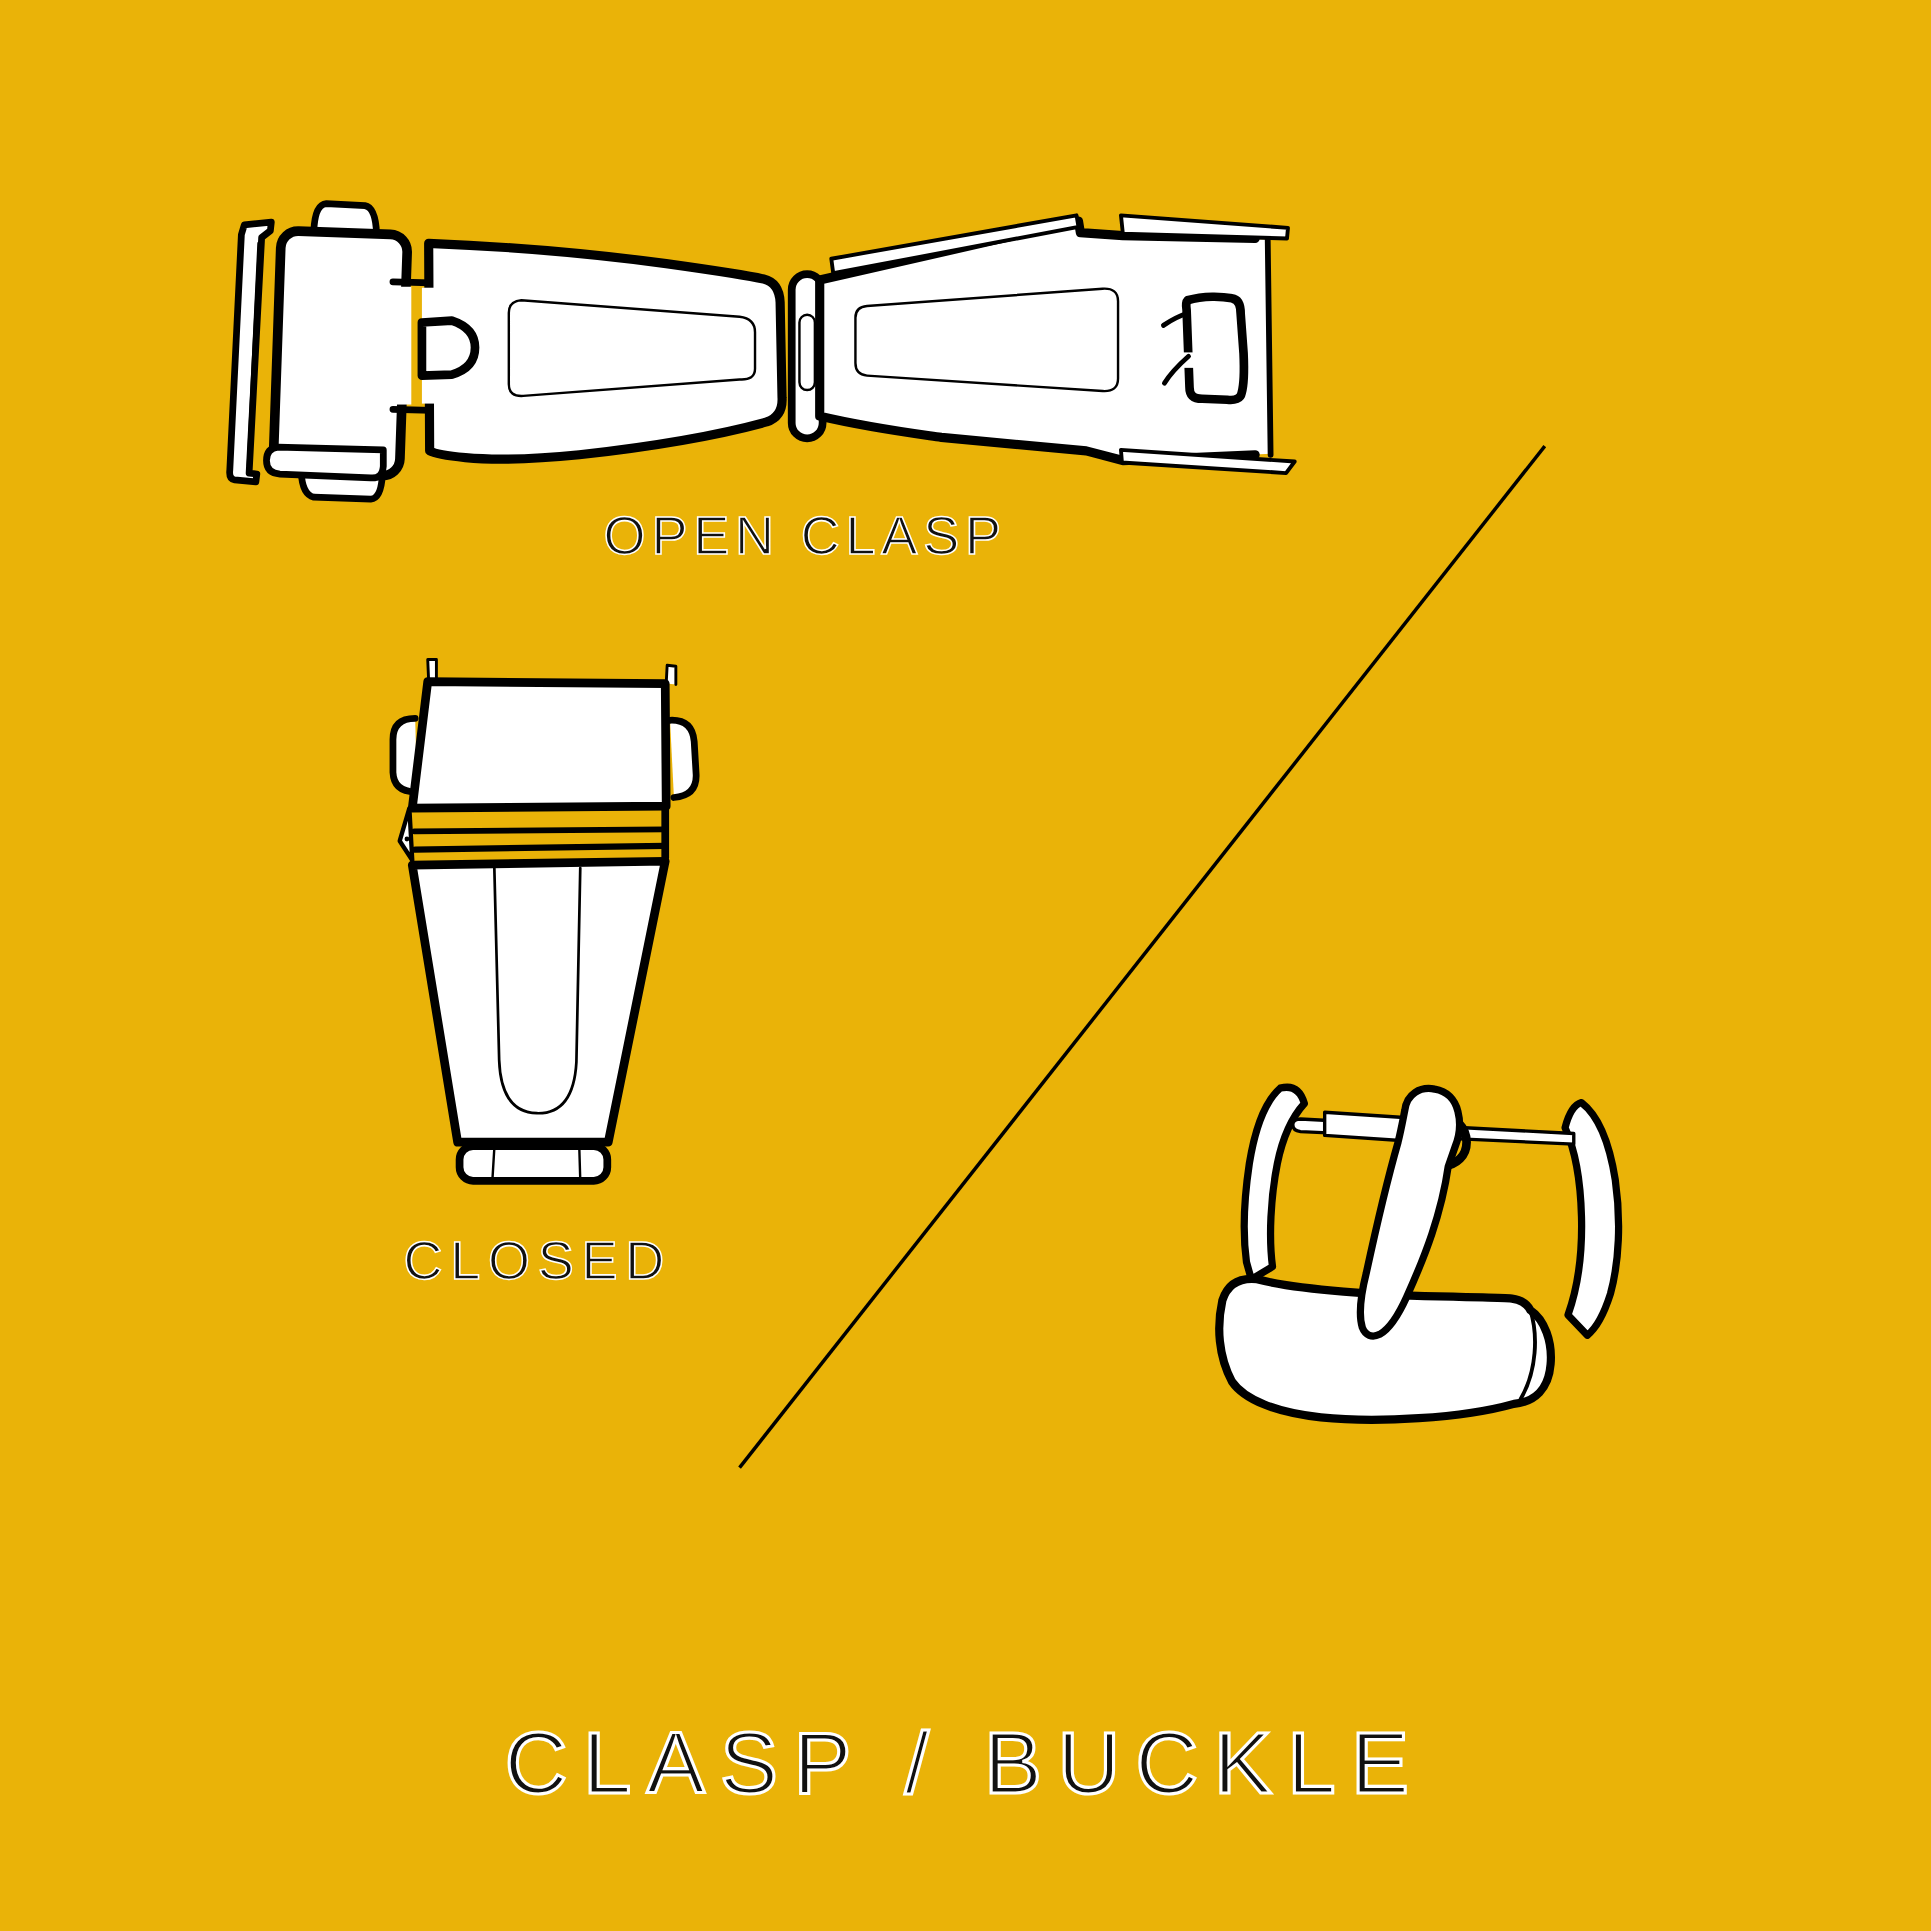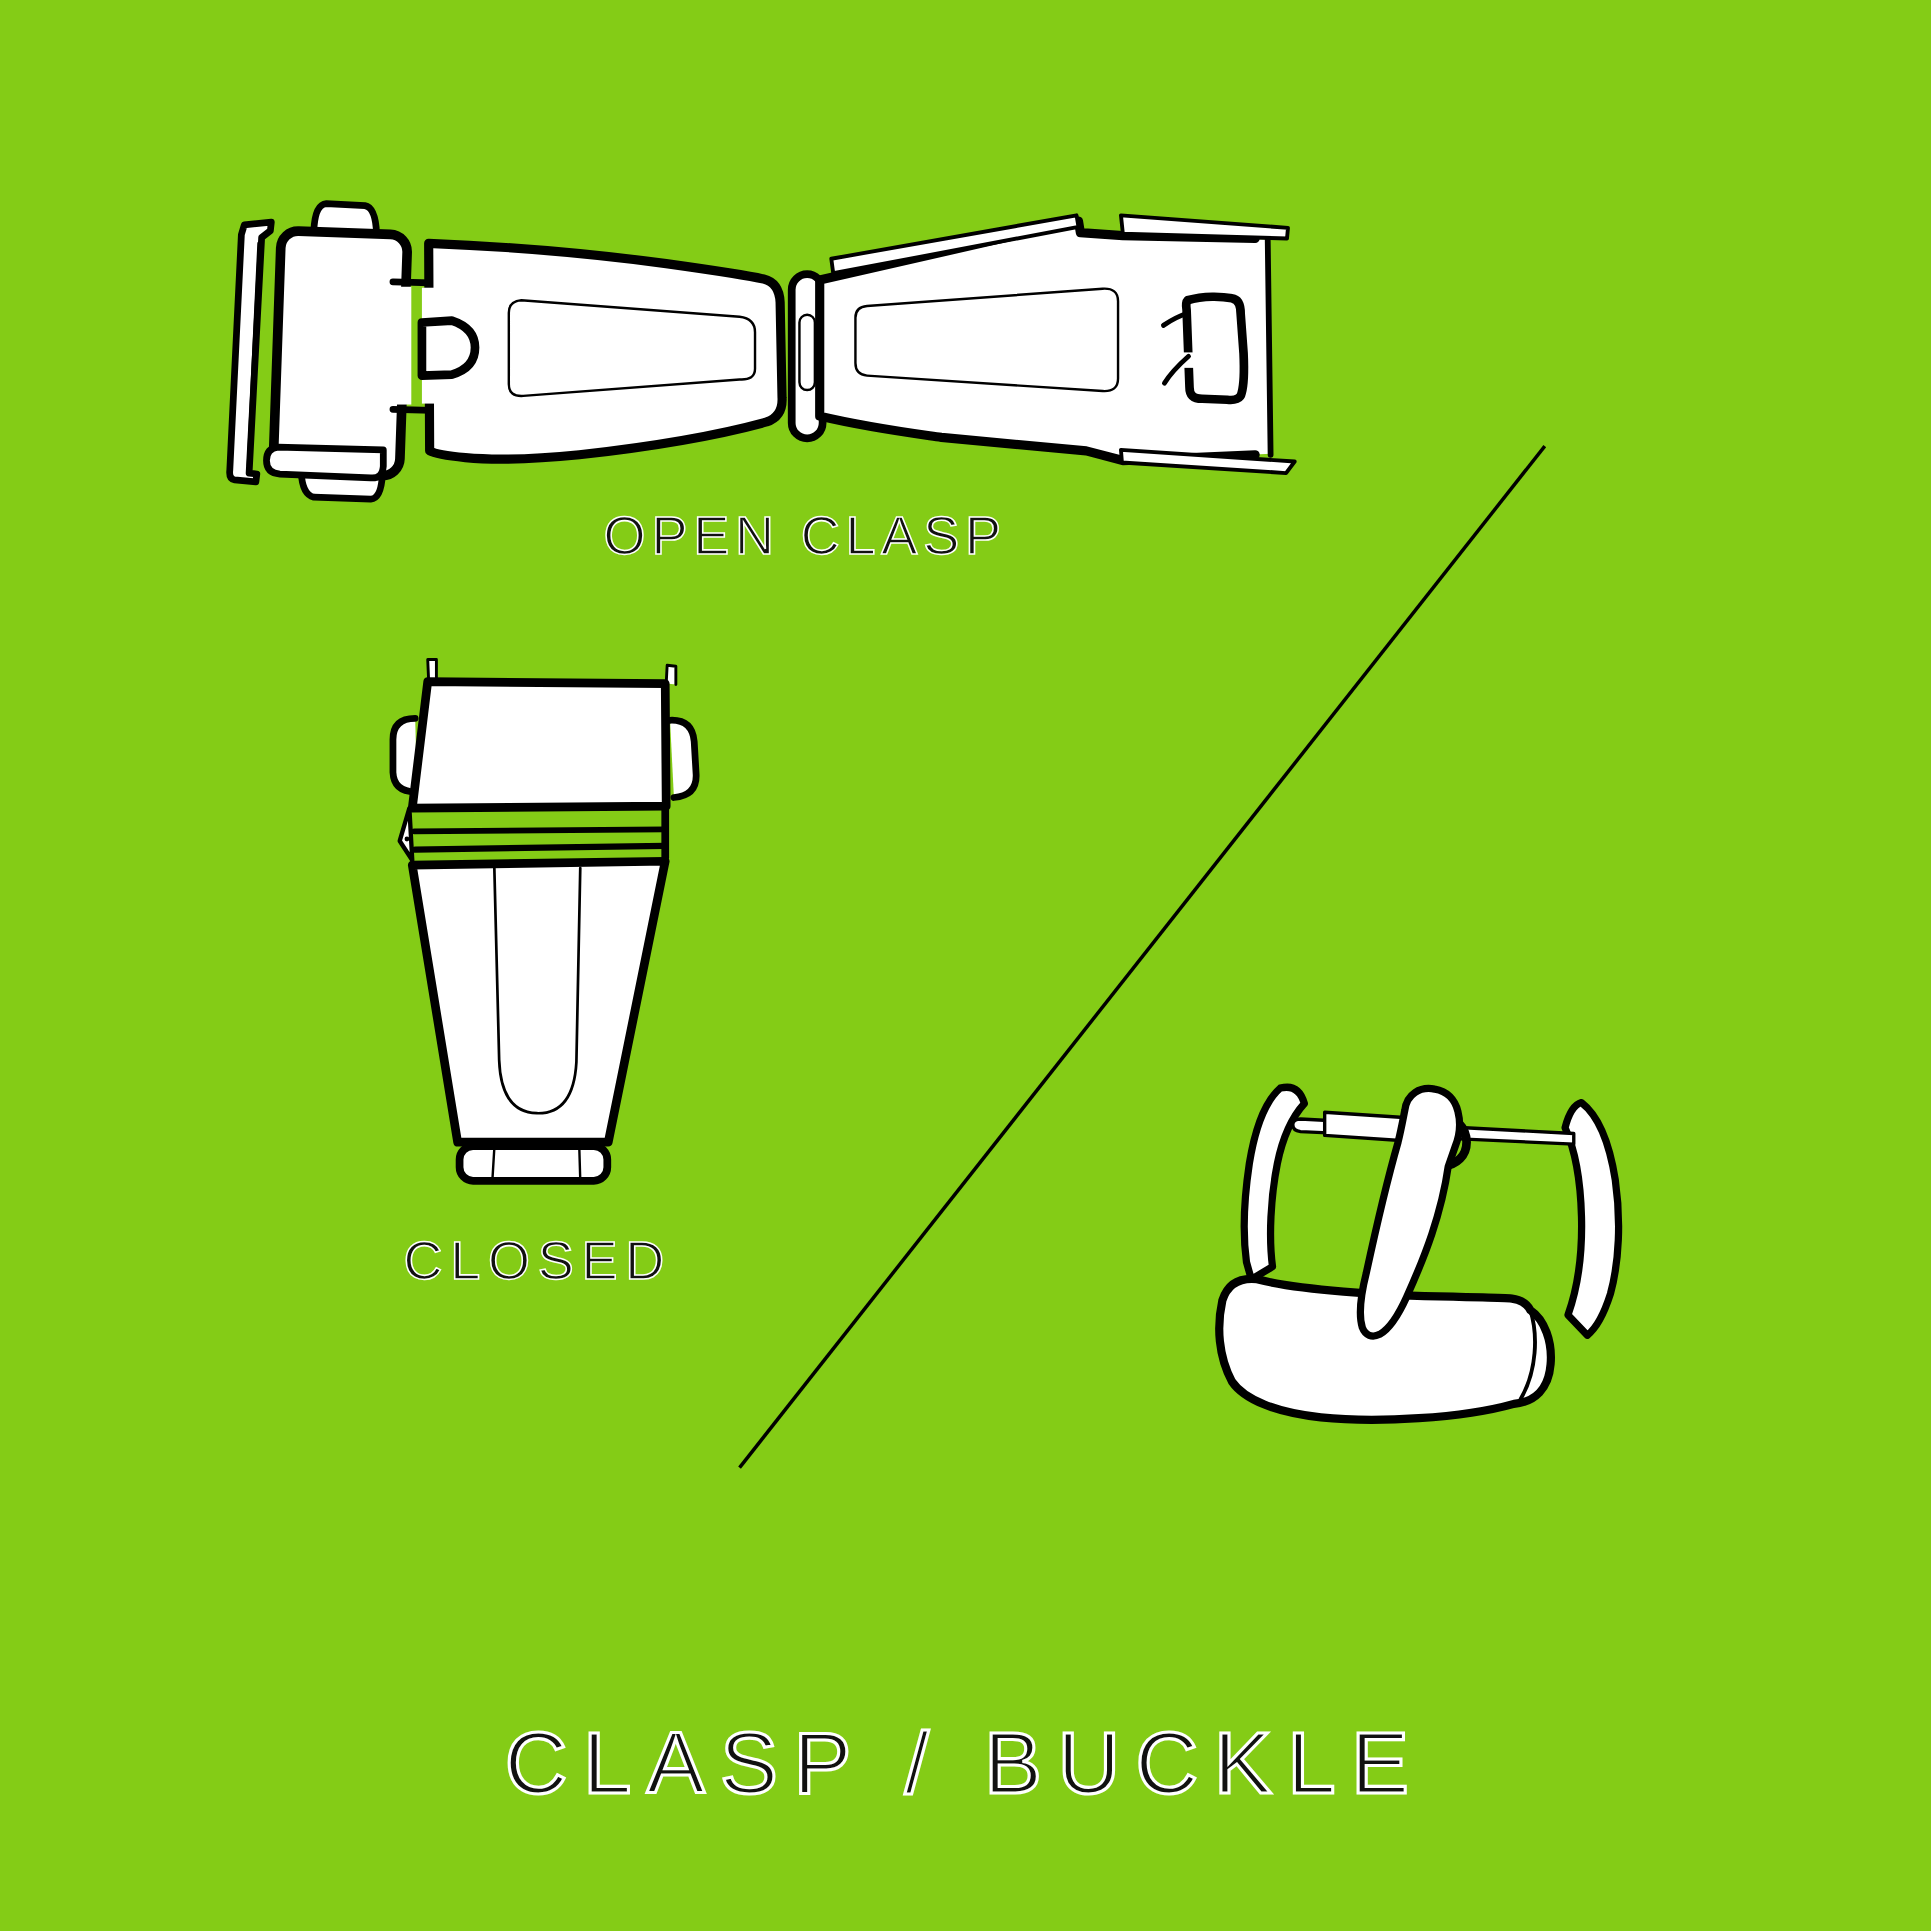--- a/index.html
+++ b/index.html
@@ -1,16 +1,16 @@
 <!DOCTYPE html>
 <html><head>
 <meta charset="utf-8">
 <style>
   html,body{margin:0;padding:0;background:#fff;}
-  .wrap{width:1931px;height:1931px;position:relative;background:#84cc16;overflow:hidden;}
+  .wrap{width:1931px;height:1931px;position:relative;background:#eab308;overflow:hidden;}
 </style>
 </head>
 <body>
 <div class="wrap">
 <svg width="1931" height="1931" viewBox="0 0 2000 2000" fill="none" stroke="#000">
 
 <g id="openclasp" stroke-linejoin="round" stroke-linecap="round">
 
   <path d="M253,233 L281,230 L280,239 L271,246 L258,490 L266,491 L265,499 L243,497 Q237,496 238,487 L250,243 Z" stroke-width="7" fill="#fff"></path>
   <path d="M268,252 L257,482" stroke-width="3"></path>

